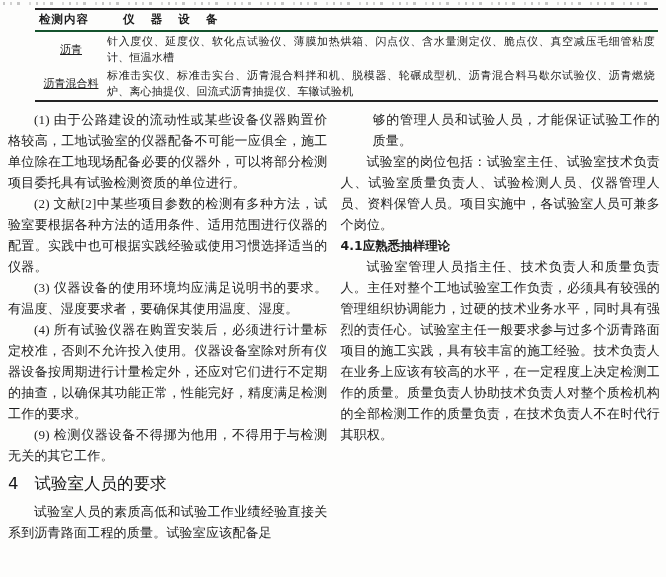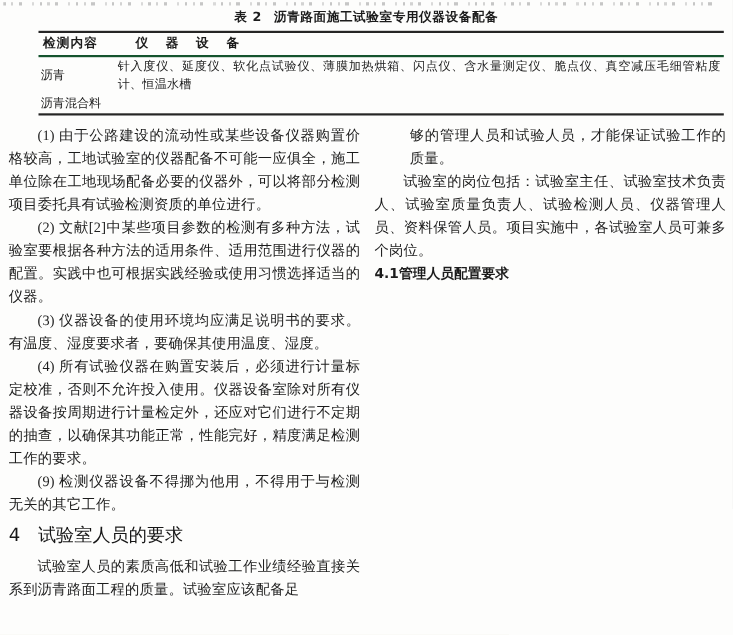--- a/index.html
+++ b/index.html
@@ -54,21 +54,21 @@
   }
   .t-header .h-content { padding-left: 4px; letter-spacing: 1px; }
   .t-header .h-equip  { letter-spacing: 1.4em; text-indent: 1.4em; }
   .t-row {
     display: grid;
     grid-template-columns: 72px 1fr;
     align-items: center;
     padding: 1px 0;
   }
   .t-row:first-of-type { padding-top: 3px; }
-  .t-cat   { line-height: 15px; padding: 0 2px; }
+  .t-cat   { text-align: center; line-height: 15px; padding: 0 2px; text-decoration: underline; }
   .t-equip { line-height: 16px; text-align: justify; padding-right: 3px; letter-spacing: .2px; }
 
   .columns {
     display: flex;
     gap: 13px;
     padding: 7px 6px 0 8px;
   }
   .col { flex: 1; min-width: 0; }
   p.body {
     margin: 0;
@@ -99,35 +99,33 @@
     line-height: 21px;
   }
 </style>
 </head>
 <body>
 
 <div class="page">
 
   <div class="artifact"></div>
 
-  <div class="caption">
-    <span class="cap-label">表 2</span><span>沥青路面施工试验室专用仪器设备配备</span>
-  </div>
 
   <div class="eq-table">
     <div class="t-header">
       <span class="h-content">检测内容</span>
       <span class="h-equip">仪器设备</span>
     </div>
     <div class="t-row">
       <span class="t-cat">沥青</span>
       <span class="t-equip">针入度仪、延度仪、软化点试验仪、薄膜加热烘箱、闪点仪、含水量测定仪、脆点仪、真空减压毛细管粘度计、恒温水槽</span>
     </div>
     <div class="t-row">
       <span class="t-cat">沥青混合料</span>
+      <span class="t-equip">标准击实仪、标准击实台、沥青混合料拌和机、脱模器、轮碾成型机、沥青混合料马歇尔试验仪、沥青燃烧炉、离心抽提仪、回流式沥青抽提仪、车辙试验机</span>
     </div>
   </div>
 
   <div class="columns">
 
     <div class="col">
       <p class="body">(1) 由于公路建设的流动性或某些设备仪器购置价格较高，工地试验室的仪器配备不可能一应俱全，施工单位除在工地现场配备必要的仪器外，可以将部分检测项目委托具有试验检测资质的单位进行。</p>
       <p class="body">(2) 文献[2]中某些项目参数的检测有多种方法，试验室要根据各种方法的适用条件、适用范围进行仪器的配置。实践中也可根据实践经验或使用习惯选择适当的仪器。</p>
       <p class="body">(3) 仪器设备的使用环境均应满足说明书的要求。有温度、湿度要求者，要确保其使用温度、湿度。</p>
       <p class="body">(4) 所有试验仪器在购置安装后，必须进行计量标定校准，否则不允许投入使用。仪器设备室除对所有仪器设备按周期进行计量检定外，还应对它们进行不定期的抽查，以确保其功能正常，性能完好，精度满足检测工作的要求。</p>
@@ -137,19 +135,20 @@
         <span>试验室人员的要求</span>
       </div>
       <p class="body">试验室人员的素质高低和试验工作业绩经验直接关系到沥青路面工程的质量。试验室应该配备足</p>
     </div>
 
     <div class="col">
       <p class="body cont">够的管理人员和试验人员，才能保证试验工作的质量。</p>
       <p class="body">试验室的岗位包括：试验室主任、试验室技术负责人、试验室质量负责人、试验检测人员、仪器管理人员、资料保管人员。项目实施中，各试验室人员可兼多个岗位。</p>
       <div class="sub-heading">
         <span>4.1</span>
-        <span>管理人员配置要求</span>
+        <span>应熟悉抽样理论</span>
       </div>
+      <p class="body">试验室管理人员指主任、技术负责人和质量负责人。主任对整个工地试验室工作负责，必须具有较强的管理组织协调能力，过硬的技术业务水平，同时具有强烈的责任心。试验室主任一般要求参与过多个沥青路面项目的施工实践，具有较丰富的施工经验。技术负责人在业务上应该有较高的水平，在一定程度上决定检测工作的质量。质量负责人协助技术负责人对整个质检机构的全部检测工作的质量负责，在技术负责人不在时代行其职权。</p>
     </div>
 
   </div>
 
 </div>
 
 </body></html>

